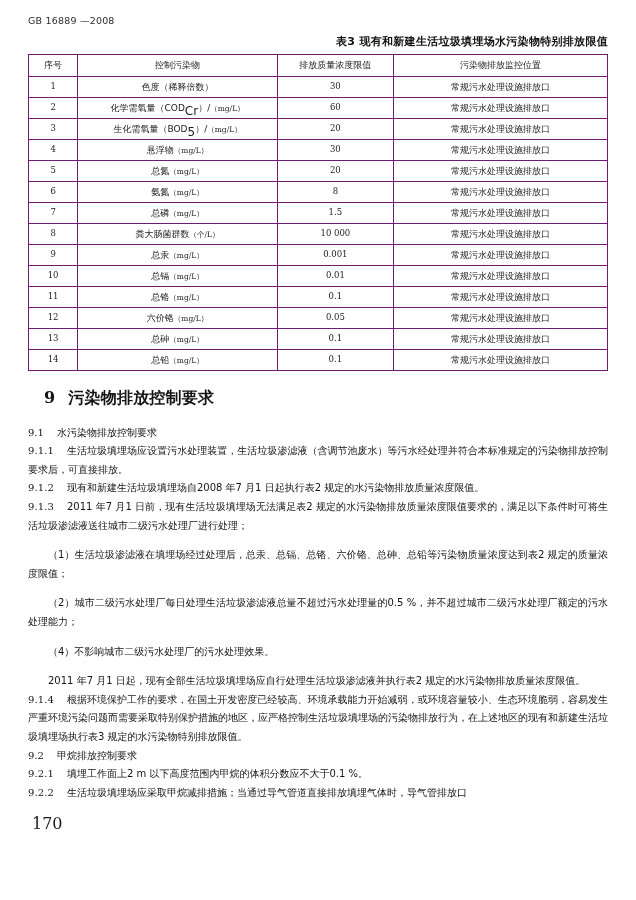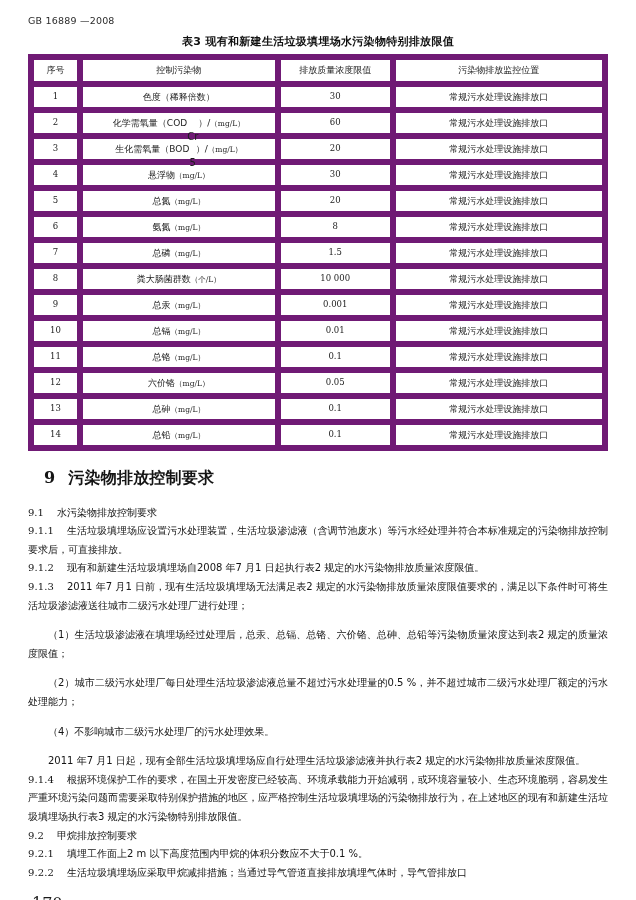--- a/index.html
+++ b/index.html
@@ -29,21 +29,21 @@
     font-size: 9.5px;
     letter-spacing: 0.2px;
     color: #2b2b2b;
     height: 14px;
     line-height: 14px;
     white-space: nowrap;
   }
 
   
   .table-title {
-    text-align: center;
+    text-align: right;
     font-size: 11px;
     font-weight: bold;
     color: #111;
     margin: 6px 0 5px 0;
     letter-spacing: 0.3px;
   }
 
   table.limits {
     border-collapse: collapse;
     width: 100%;
@@ -51,21 +51,21 @@
     font-size: 9px;
     color: #1c1c1c;
   }
   table.limits col.c-no    { width: 8.5%; }
   table.limits col.c-name  { width: 34.5%; }
   table.limits col.c-limit { width: 20%; }
   table.limits col.c-loc   { width: 37%; }
 
   table.limits th,
   table.limits td {
-    border: 6px solid #701a75;
+    border: 1px solid #701a75;
     text-align: center;
     vertical-align: middle;
     padding: 2px 2px;
     line-height: 1.15;
     height: 16px;
     font-weight: normal;
   }
   table.limits thead th {
     height: 17px;
     font-size: 9px;
@@ -79,24 +79,24 @@
     font-size: 9px;
   }
   table.limits tbody td.loc {
     font-size: 9px;
   }
   .unit {
     font-family: "DejaVu Serif", "Liberation Serif", serif;
     font-size: 7.5px;
   }
   sub {
-    font-size: 10px;
+    font-size: 12px;
     vertical-align: baseline;
     position: relative;
-    top: 14px;
+    top: 4px;
   }
 
   
   .body-text {
     margin-top: 18px;
     font-size: 10px;
     line-height: 18.6px;
     color: #141414;
   }
   .clause-h {

